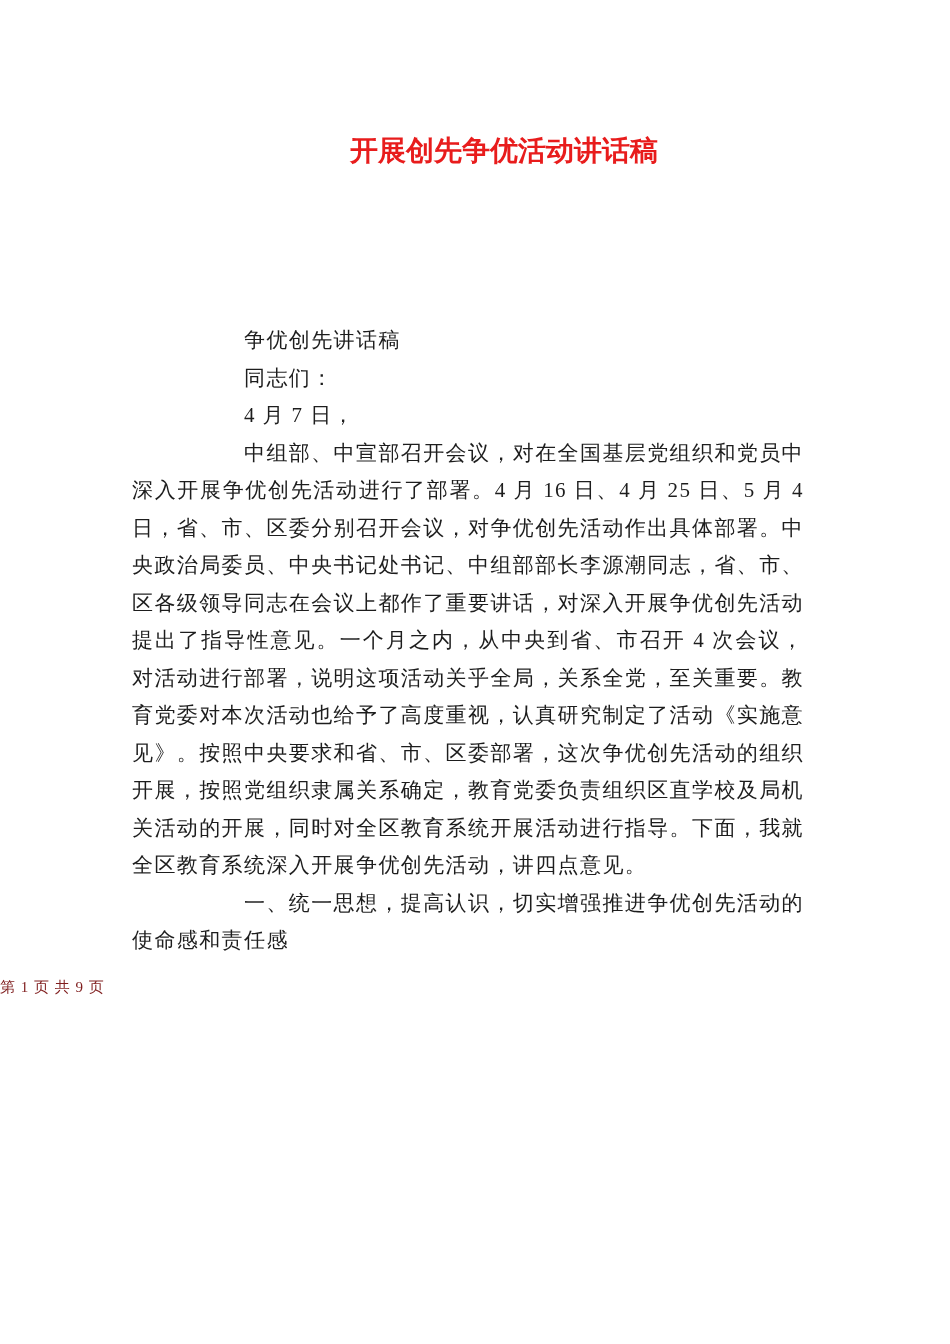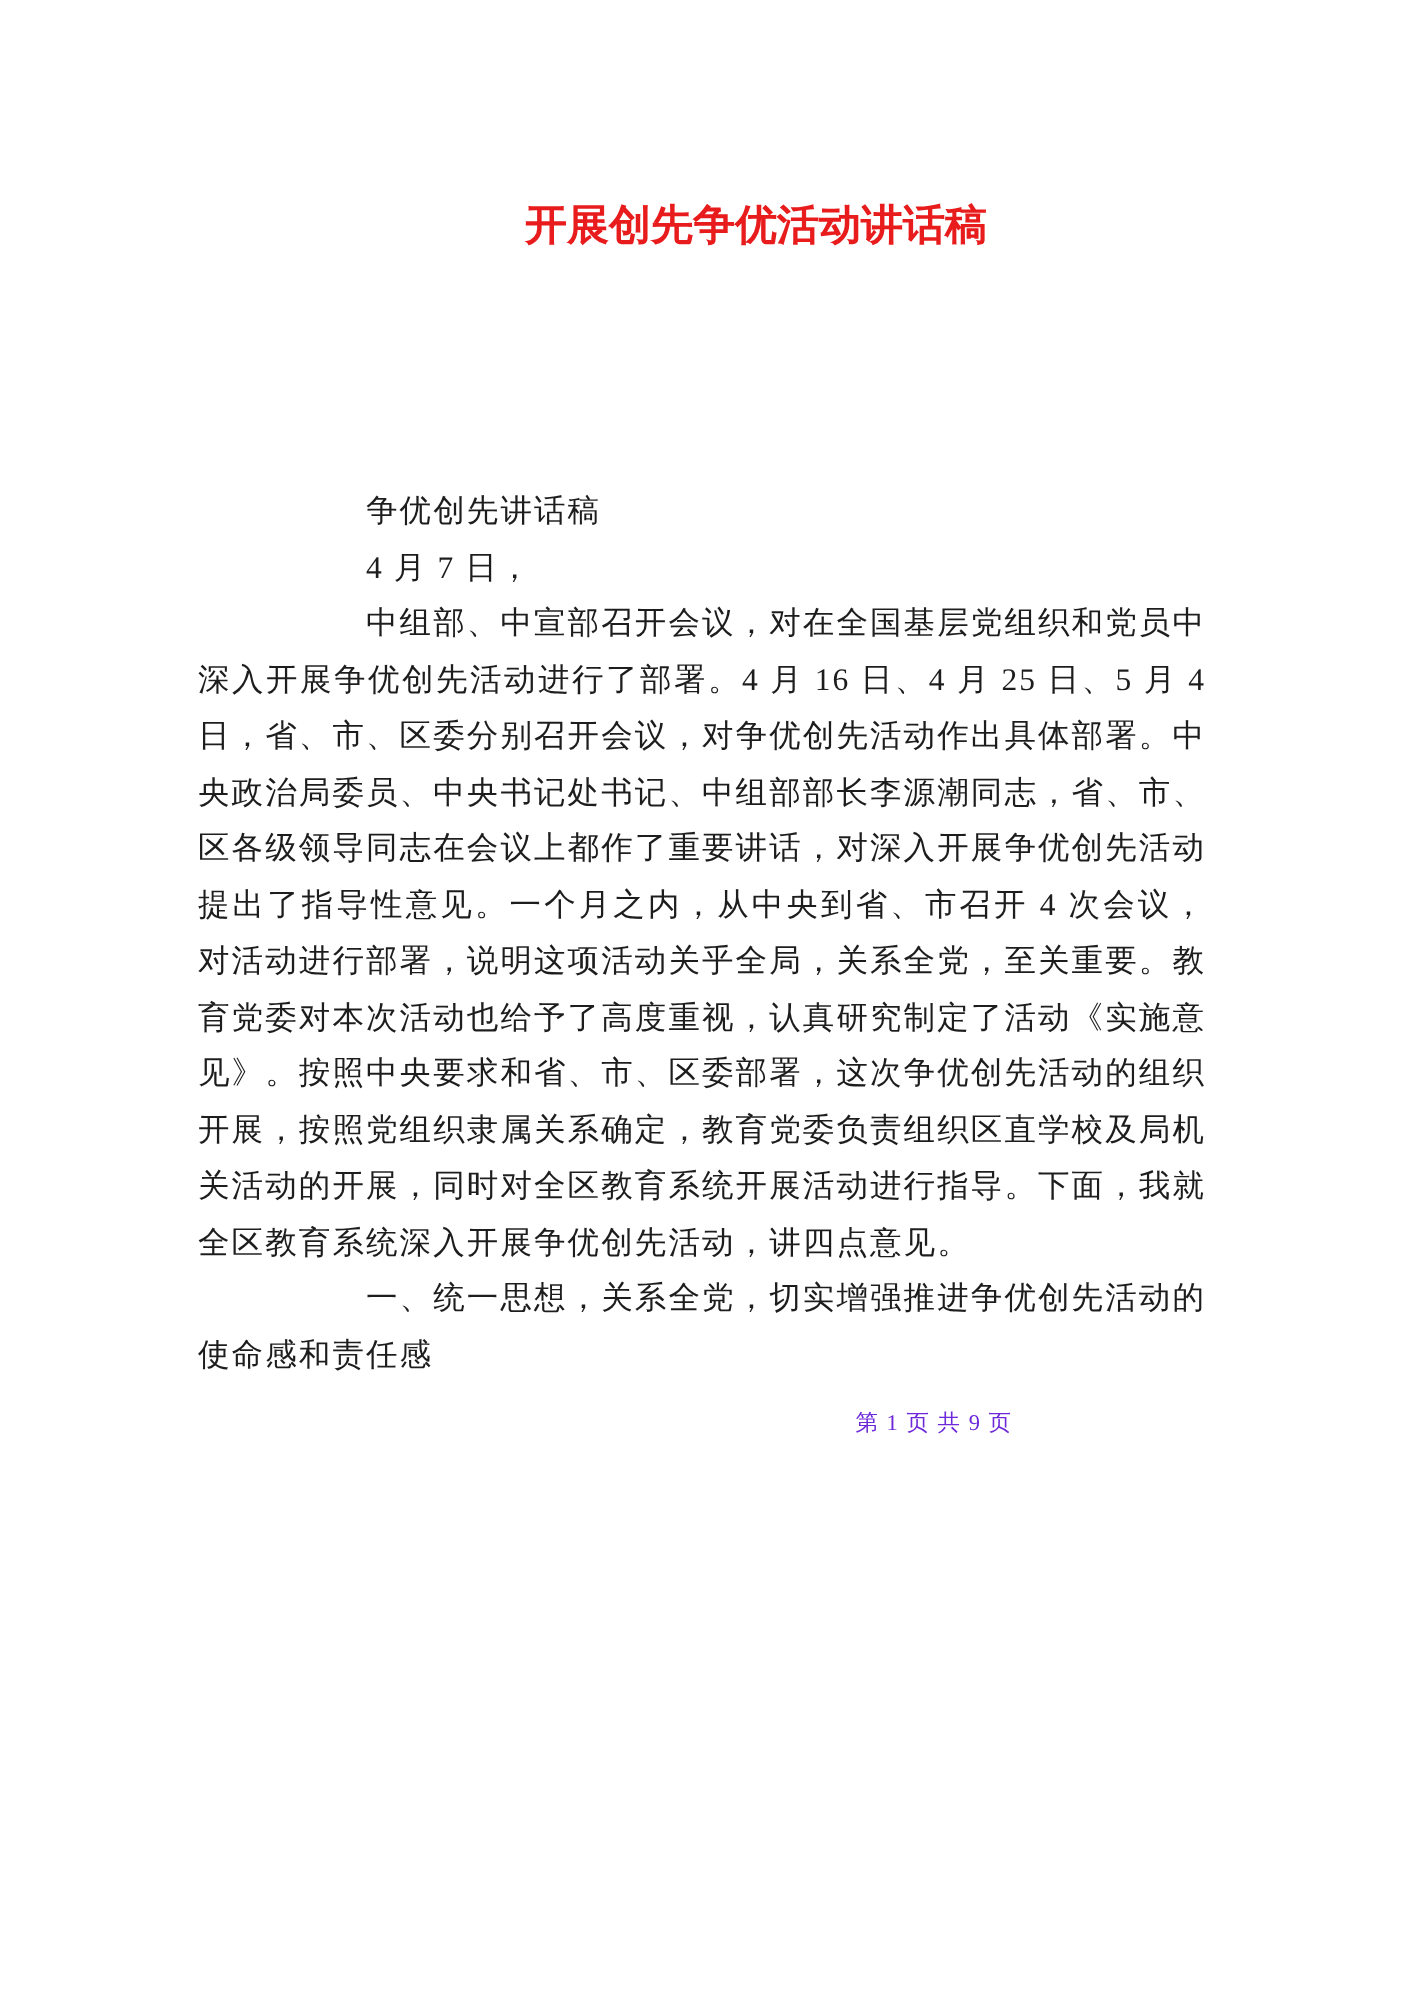--- a/index.html
+++ b/index.html
@@ -38,38 +38,39 @@
     text-align: justify;
     color: #1d1d1d; 
   }
   .doc-body p {
     margin: 0;
     padding: 0;
     text-indent: 112px;
   }
   .doc-footer {
     margin: 17px 143px 0 0;
-    text-align: right;
+    text-align: left;
     font-size: 15px;
     line-height: 20px;
     letter-spacing: 1px;
-    color: #6d28d9;
+    color: #7f1d1d;
   }
 </style>
 </head>
 <body>
 
 <div class="page">
 
   <h1 class="doc-title">开展创先争优活动讲话稿</h1>
 
   <div class="doc-body">
     <p>争优创先讲话稿</p>
+    <p>同志们：</p>
     <p>4 月 7 日，</p>
     <p>中组部、中宣部召开会议，对在全国基层党组织和党员中深入开展争优创先活动进行了部署。4 月 16 日、4 月 25 日、5 月 4 日，省、市、区委分别召开会议，对争优创先活动作出具体部署。中央政治局委员、中央书记处书记、中组部部长李源潮同志，省、市、区各级领导同志在会议上都作了重要讲话，对深入开展争优创先活动提出了指导性意见。一个月之内，从中央到省、市召开 4 次会议，对活动进行部署，说明这项活动关乎全局，关系全党，至关重要。教育党委对本次活动也给予了高度重视，认真研究制定了活动《实施意见》。按照中央要求和省、市、区委部署，这次争优创先活动的组织开展，按照党组织隶属关系确定，教育党委负责组织区直学校及局机关活动的开展，同时对全区教育系统开展活动进行指导。下面，我就全区教育系统深入开展争优创先活动，讲四点意见。</p>
-    <p>一、统一思想，关系全党，切实增强推进争优创先活动的使命感和责任感</p>
+    <p>一、统一思想，提高认识，切实增强推进争优创先活动的使命感和责任感</p>
   </div>
 
   <div class="doc-footer">
     <span>第 1 页 共 9 页</span>
   </div>
 
 </div>
 
 </body></html>

